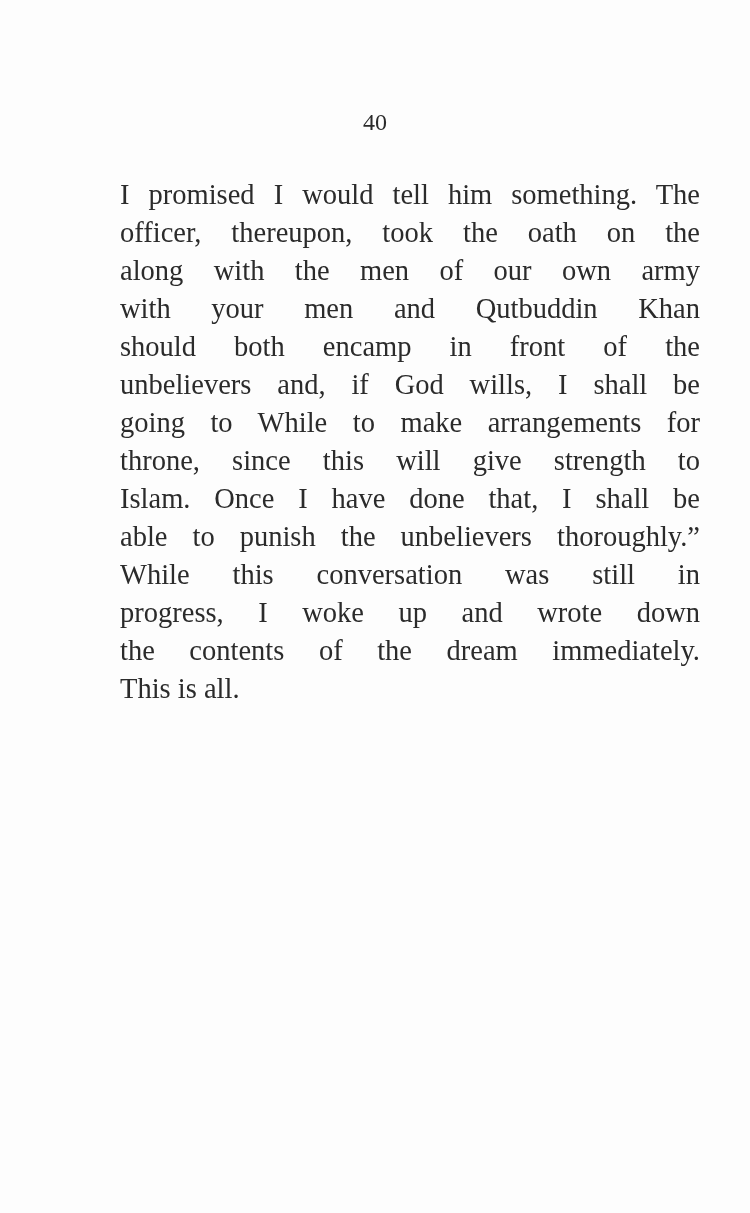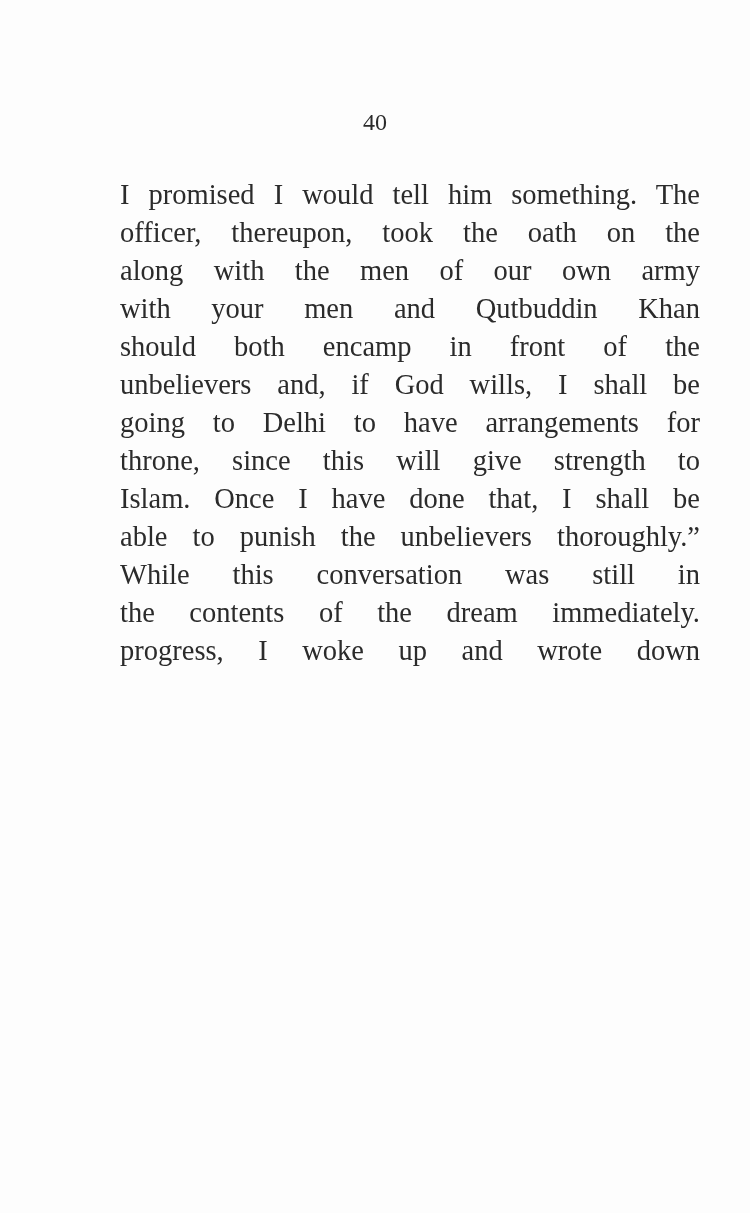--- a/index.html
+++ b/index.html
@@ -51,20 +51,21 @@
 
 <div class="page-number">40</div>
 
 <div class="body-text">
   <span class="line">I promised I would tell him something.  The</span>
   <span class="line">officer, thereupon, took the oath on the</span>
   <span class="line">along with the men of our own army</span>
   <span class="line">with your men and Qutbuddin Khan</span>
   <span class="line">should both encamp in front of the</span>
   <span class="line">unbelievers and, if God wills, I shall be</span>
-  <span class="line">going to Delhi to have arrangements for</span>
+  <span class="line">going to While to make arrangements for</span>
   <span class="line">throne, since this will give strength to</span>
   <span class="line">Islam.  Once I have done that, I shall be</span>
   <span class="line">able to punish the unbelievers thoroughly.”</span>
   <span class="line">While this conversation was still in</span>
+  <span class="line">progress, I woke up and wrote down</span>
   <span class="line">the contents of the dream immediately.</span>
-  <span class="line">progress, I woke up and wrote down</span>
+  <span class="line last">This is all.</span>
 </div>
 
 </body></html>

